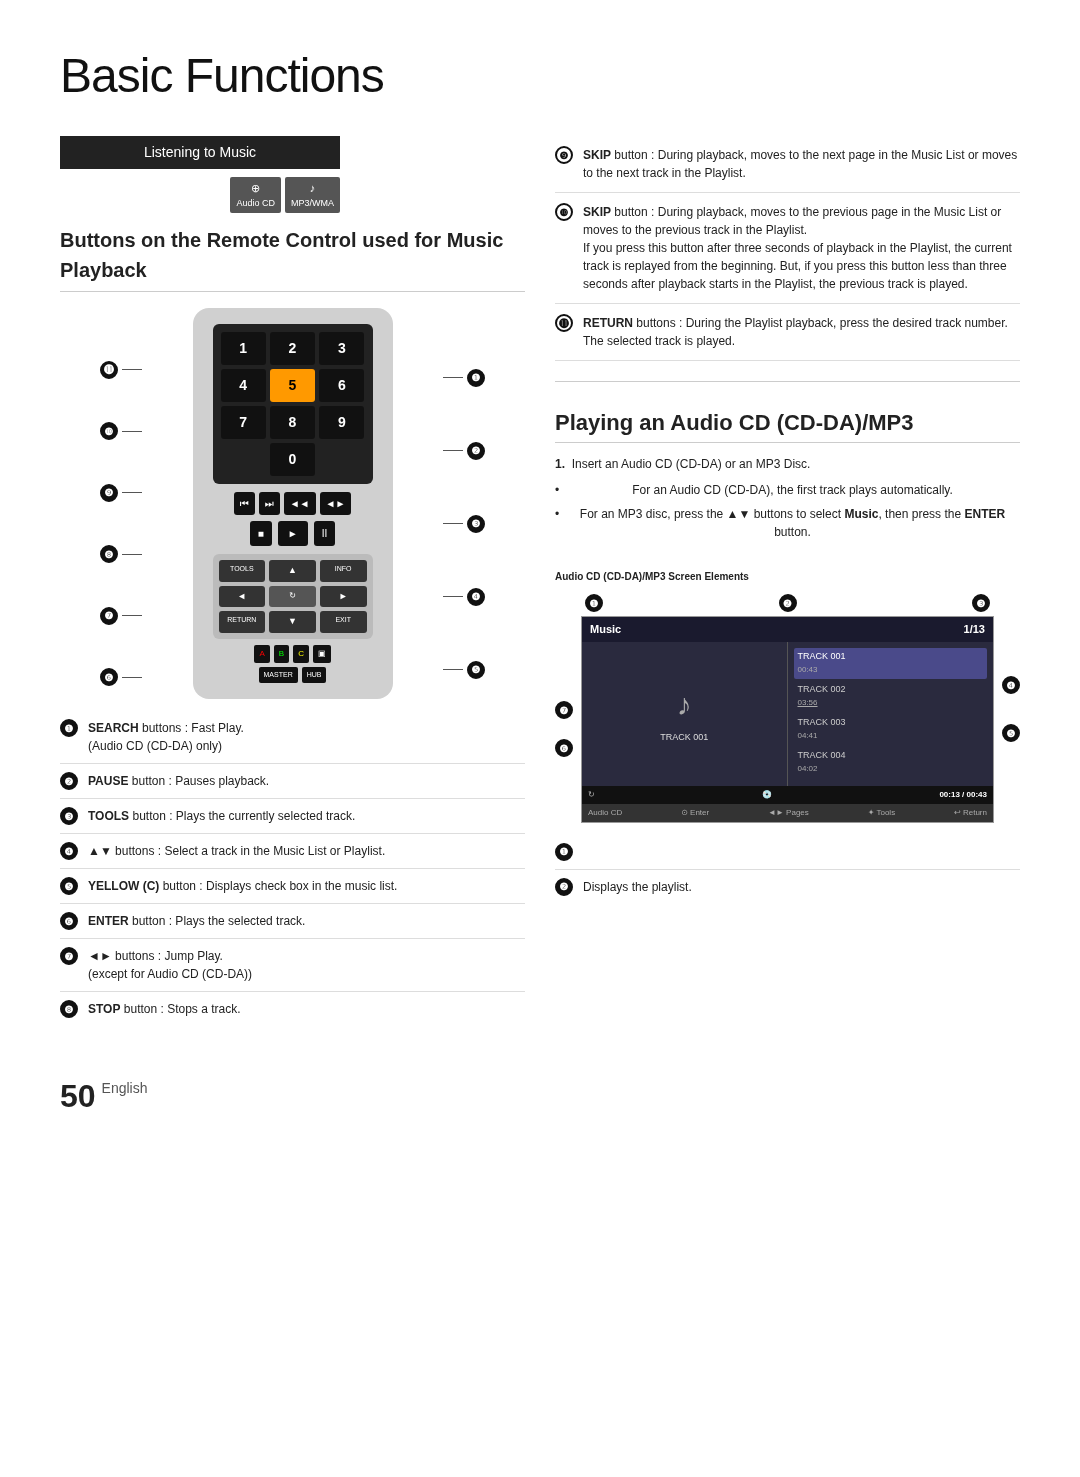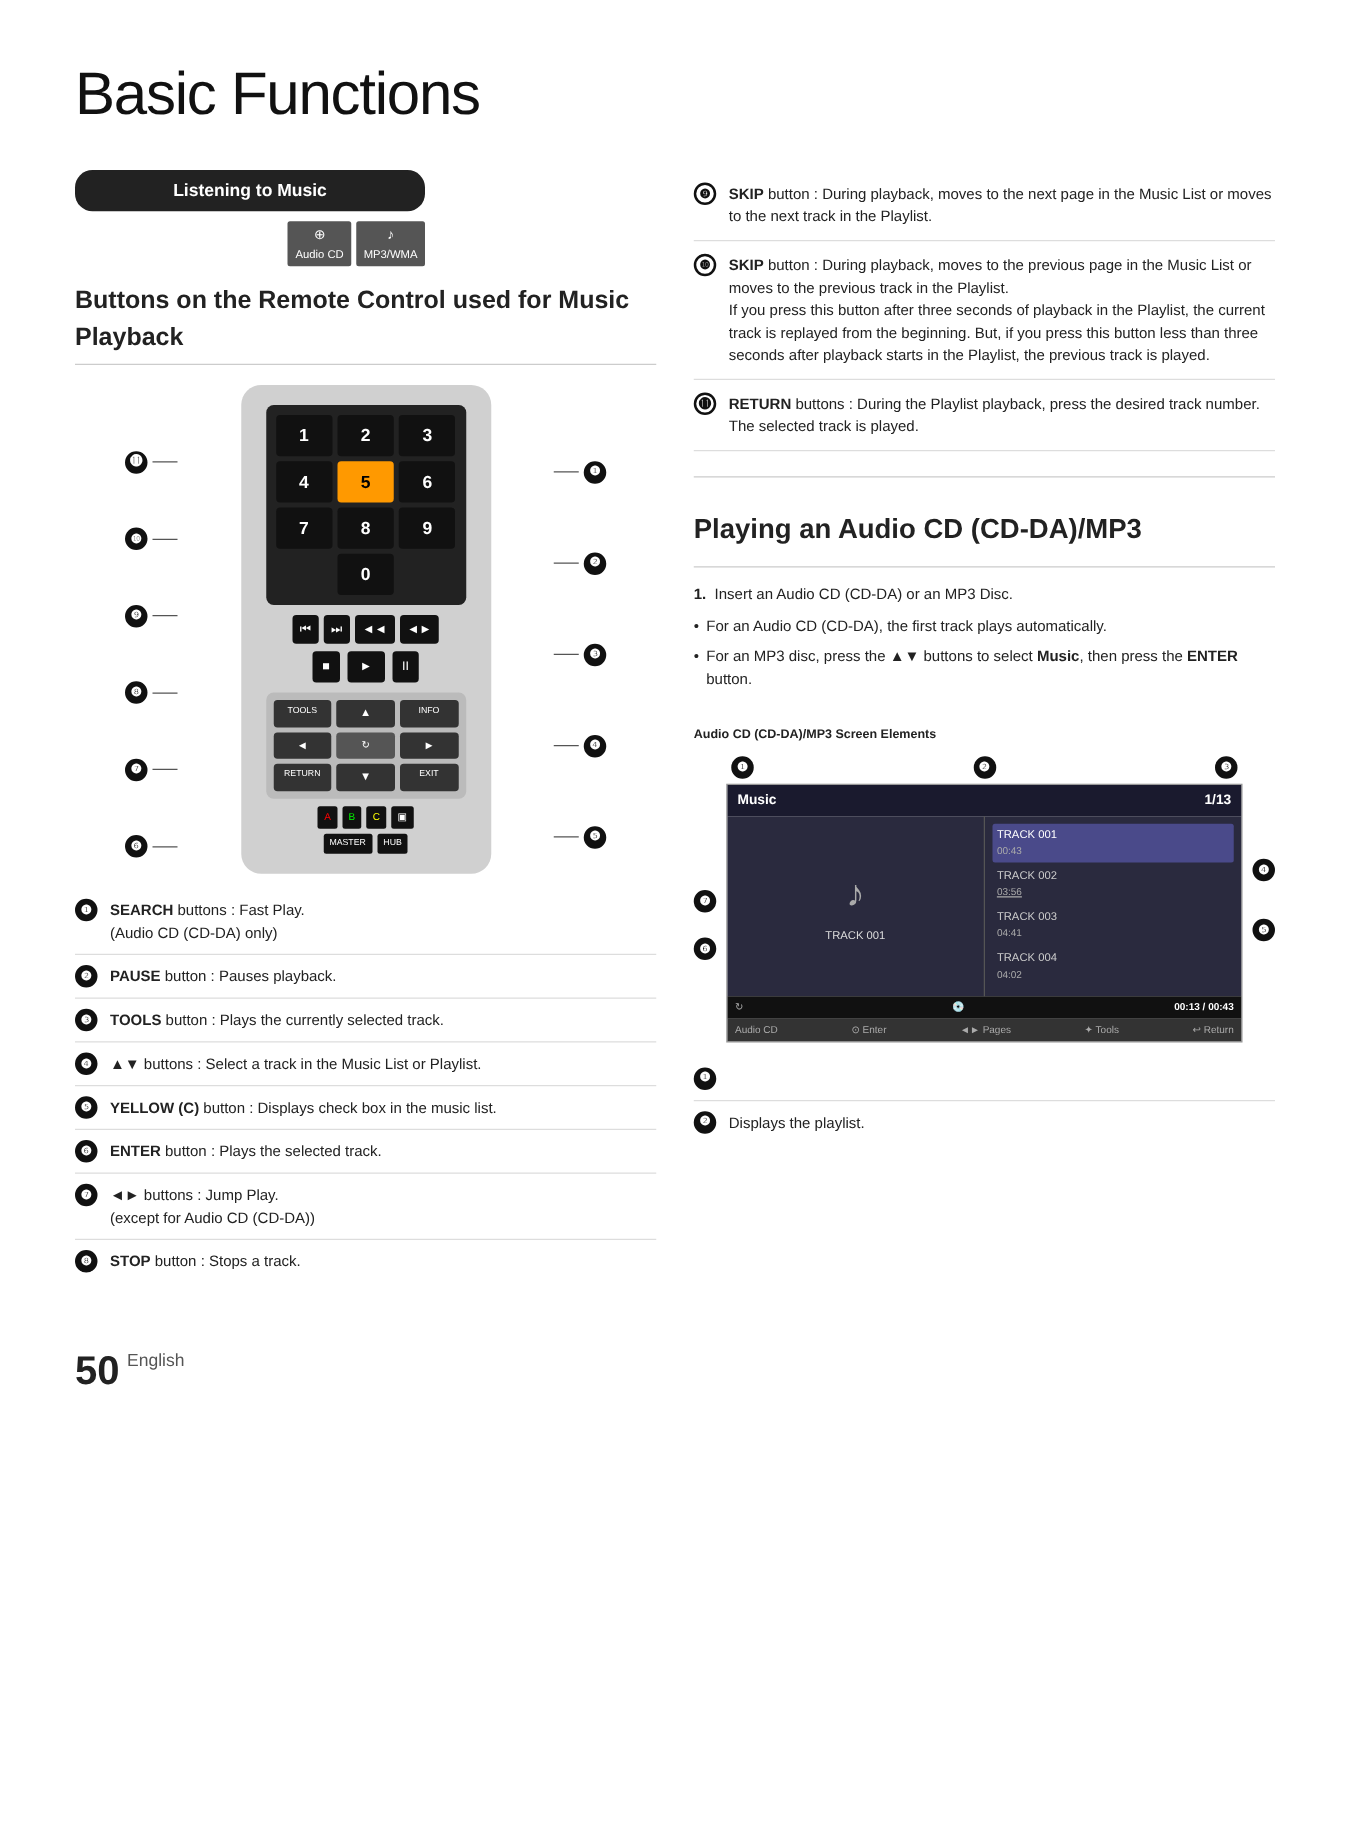--- a/index.html
+++ b/index.html
@@ -18,25 +18,24 @@
       font-weight: 300;
       margin-bottom: 24px;
       color: #111;
       letter-spacing: -1px;
     }
     .listening-banner {
       background: #222;
       color: #fff;
       text-align: center;
       font-size: 14px;
-      font-weight: bold;
+      font-weight: normal;
       padding: 6px 0;
       width: 280px;
       margin-bottom: 8px;
-      border-radius: 14px;
     }
     .icon-badges {
       display: flex;
       gap: 4px;
       justify-content: flex-end;
       width: 280px;
       margin-bottom: 12px;
     }
     .icon-badge {
       background: #555;
@@ -219,26 +218,27 @@
     }
     
     .playing-section {
       margin-top: 24px;
     }
     .playing-title {
       font-size: 22px;
       font-weight: bold;
       margin-bottom: 12px;
       border-bottom: 1px solid #ccc;
-      padding-bottom: 14px;
+      padding-bottom: 3px;
     }
     .playing-list {
       list-style: none;
       font-size: 12px;
       margin-bottom: 28px;
+      text-align: center;
     }
     .playing-list li {
       margin-bottom: 6px;
       padding-left: 10px;
       position: relative;
     }
     .playing-list li::before {
       content: "•";
       position: absolute;
       left: 0;

